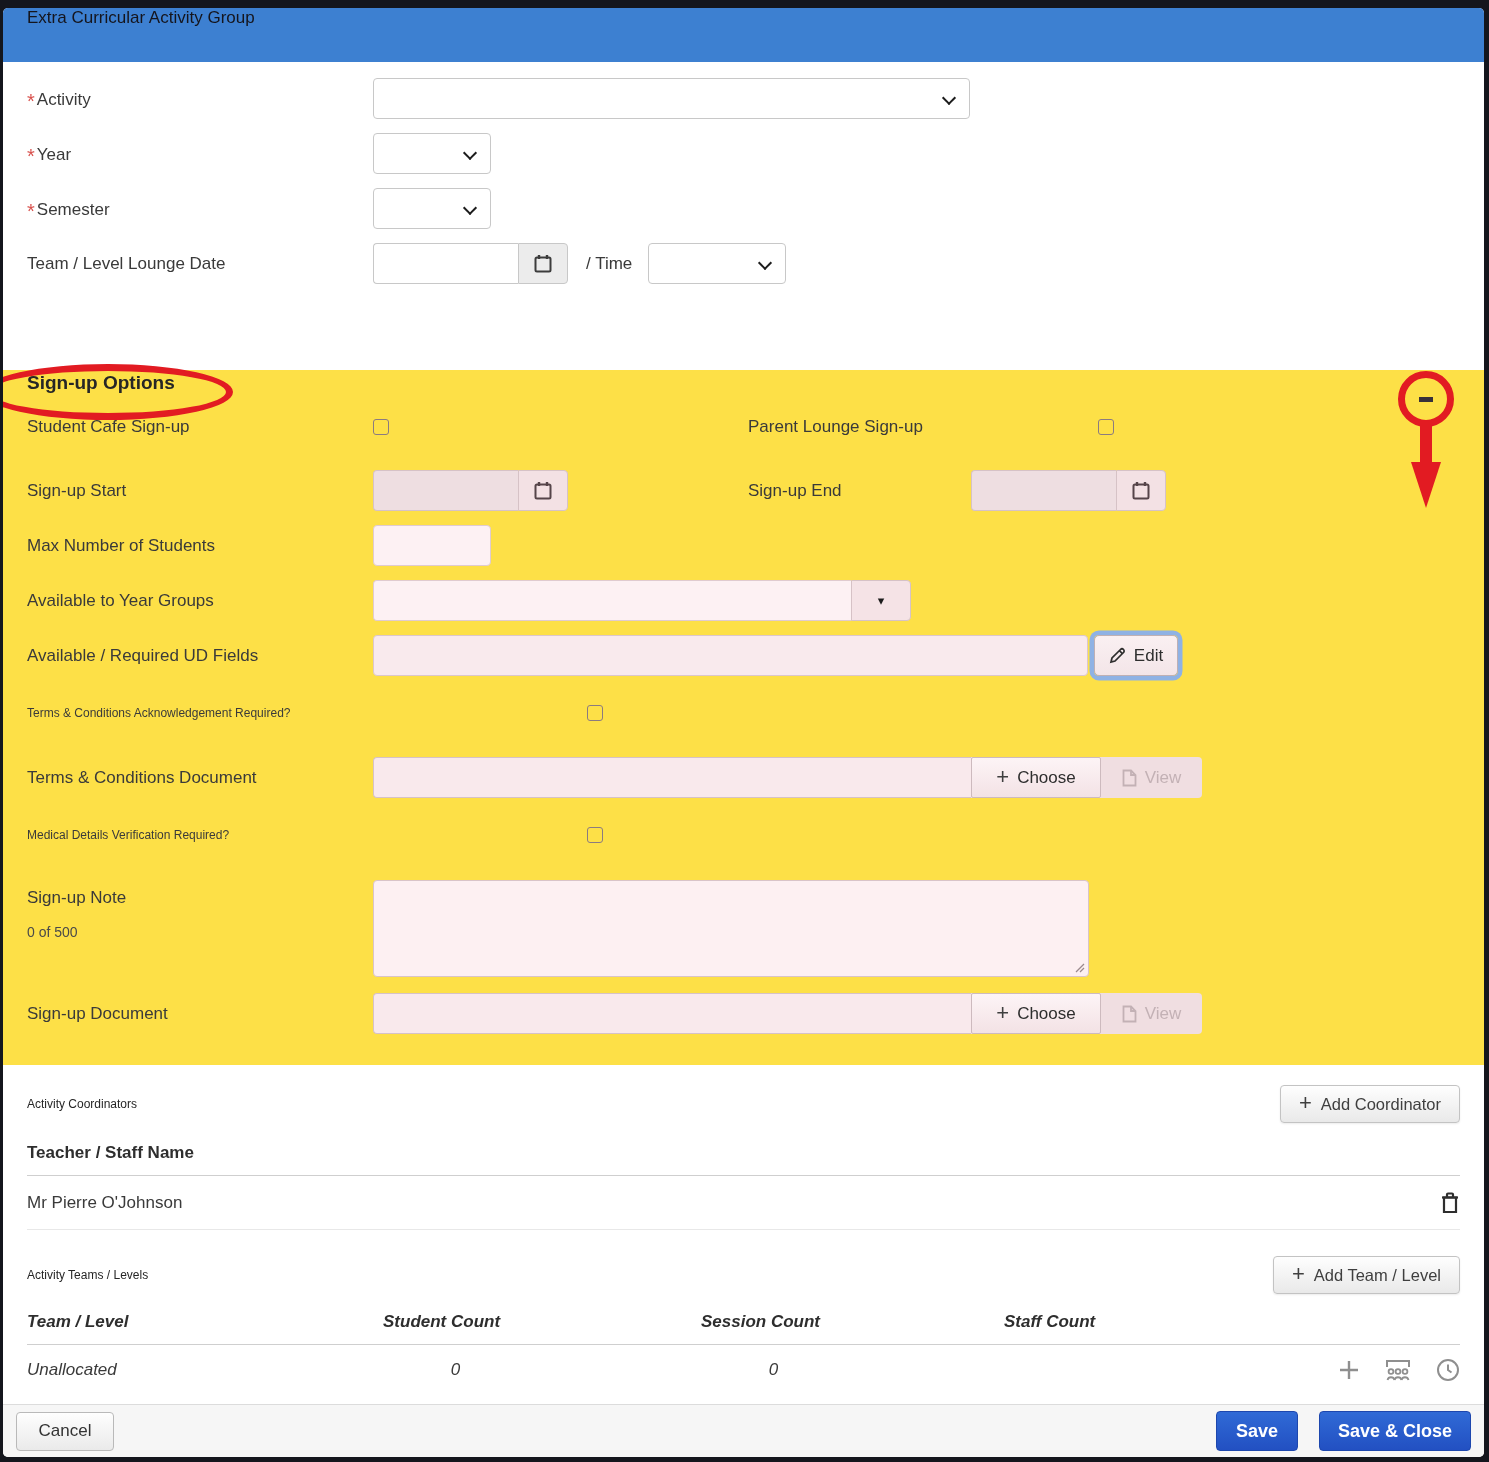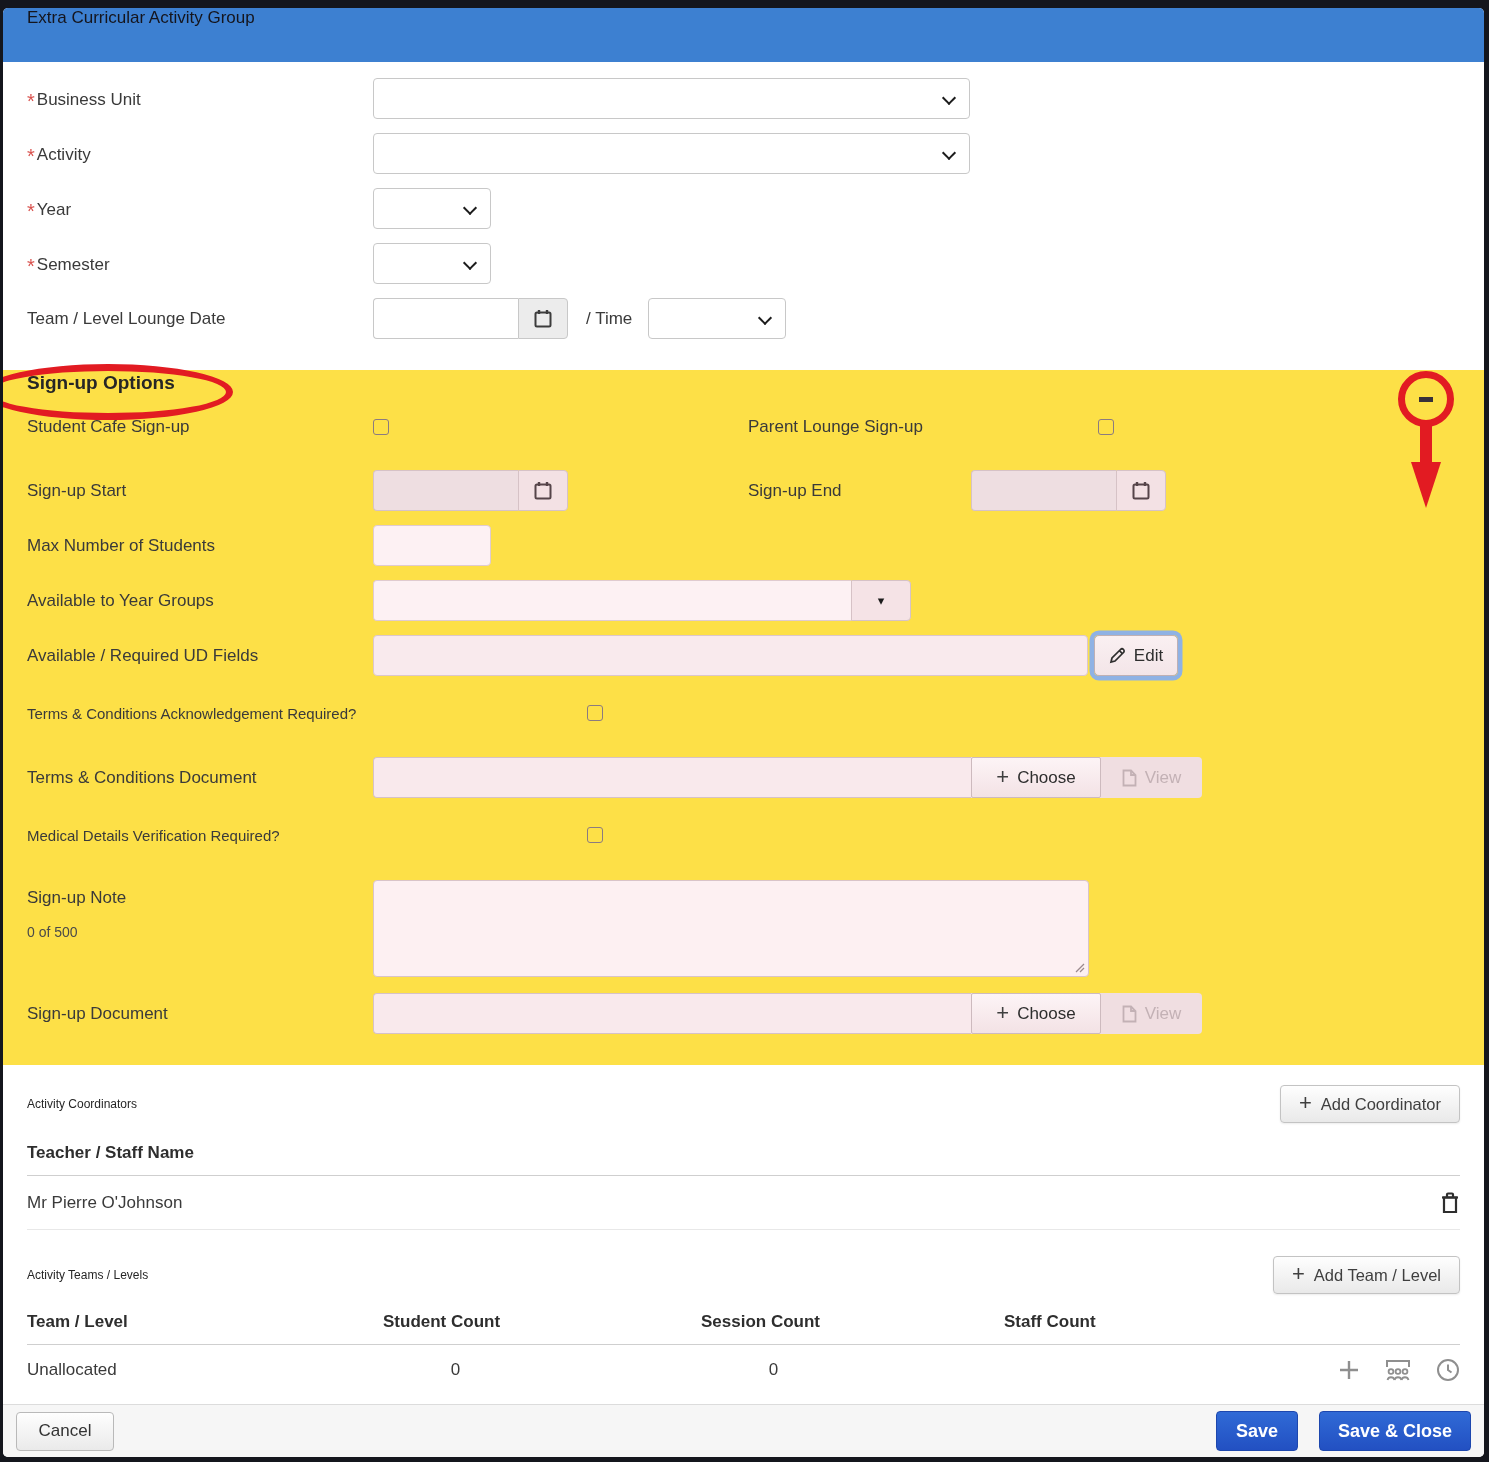--- a/index.html
+++ b/index.html
@@ -54,21 +54,21 @@
   .top-form .dategroup .date-input { width:145px; }
   
   .signup {
     flex:none; height:695px; background:#fde047; padding:2px 24px 16px; position:relative;
   }
   .signup h3 { font-size:19px; font-weight:bold; color:#262626; margin-bottom:22px; }
   .row-cb { display:flex; align-items:center; height:22px; margin-bottom:32px; }
   .cb-cell { width:375px; flex:none; }
   .lbl2 { width:350px; flex:none; font-size:17px; }
   .lbl-end { width:223px; flex:none; font-size:17px; }
-  .lbl-wide { width:560px; flex:none; font-size:15px; }
+  .lbl-wide { width:560px; flex:none; font-size:12px; }
   .spacer180 { width:180px; flex:none; }
   .pink-dategroup { display:flex; }
   .pink-dategroup .date-input {
     width:145px; height:41px; background:#eedee1; border:1px solid #d6c2c6;
     border-right:none; border-radius:4px 0 0 4px;
   }
   .pink-dategroup .cal-btn {
     width:50px; height:41px; background:#f3e1e4; border:1px solid #d6c2c6;
     border-radius:0 4px 4px 0; display:flex; align-items:center; justify-content:center;
   }
@@ -139,21 +139,21 @@
   }
   .plus-glyph { font-size:22px; font-weight:400; color:#3f3f3f; line-height:1; position:relative; top:-1px; }
   .tbl-colhead { font-size:17px; font-weight:bold; color:#2e2e2e; }
   .coord-colhead { margin-top:20px; }
   .divider { border-bottom:1px solid #cfcfcf; margin-top:12px; }
   .divider-light { border-bottom:1px solid #e8e8e8; }
   .coord-row { display:flex; align-items:center; justify-content:space-between; padding:15px 0 14px; }
   .coord-name { font-size:17px; color:#3a3a3a; }
   .icon-btn { background:none; border:none; cursor:pointer; display:flex; align-items:center; }
   .teams-head { margin-top:26px; }
-  .teams-grid { display:grid; grid-template-columns:356px 145px 173px 145px 158px 100px auto; align-items:center; }
+  .teams-grid { display:grid; grid-template-columns:356px 145px 173px 145px 158px 100px auto; align-items:center;font-style:italic; }
   .teams-grid .center { text-align:center; }
   .teams-cols { margin-top:18px; }
   .team-row { padding:13px 0; font-size:17px; color:#3a3a3a; }
   .row-icons { display:flex; justify-content:flex-end; align-items:center; gap:24px; }
   
   .dlg-footer {
     margin-top:auto; flex:none; height:53px; background:#f6f6f6; border-top:1px solid #dcdcdc;
     display:flex; align-items:center; padding:0 13px;
   }
   .cancel-btn {
@@ -172,28 +172,20 @@
 </head>
 <body>
 
 <div class="dialog">
 
   <div class="dlg-header">
     <span>Extra Curricular Activity Group</span>
   </div>
 
   <div class="top-form">
-    <div class="row">
-      <div class="lbl">
-        <span class="req">*</span><span>Business Unit</span>
-      </div>
-      <div class="selectbox sel-wide">
-          <span class="chev"></span>
-        </div>
-    </div>
     <div class="row">
       <div class="lbl">
         <span class="req">*</span><span>Activity</span>
       </div>
       <div class="selectbox sel-wide">
           <span class="chev"></span>
         </div>
     </div>
     <div class="row">
       <div class="lbl">

